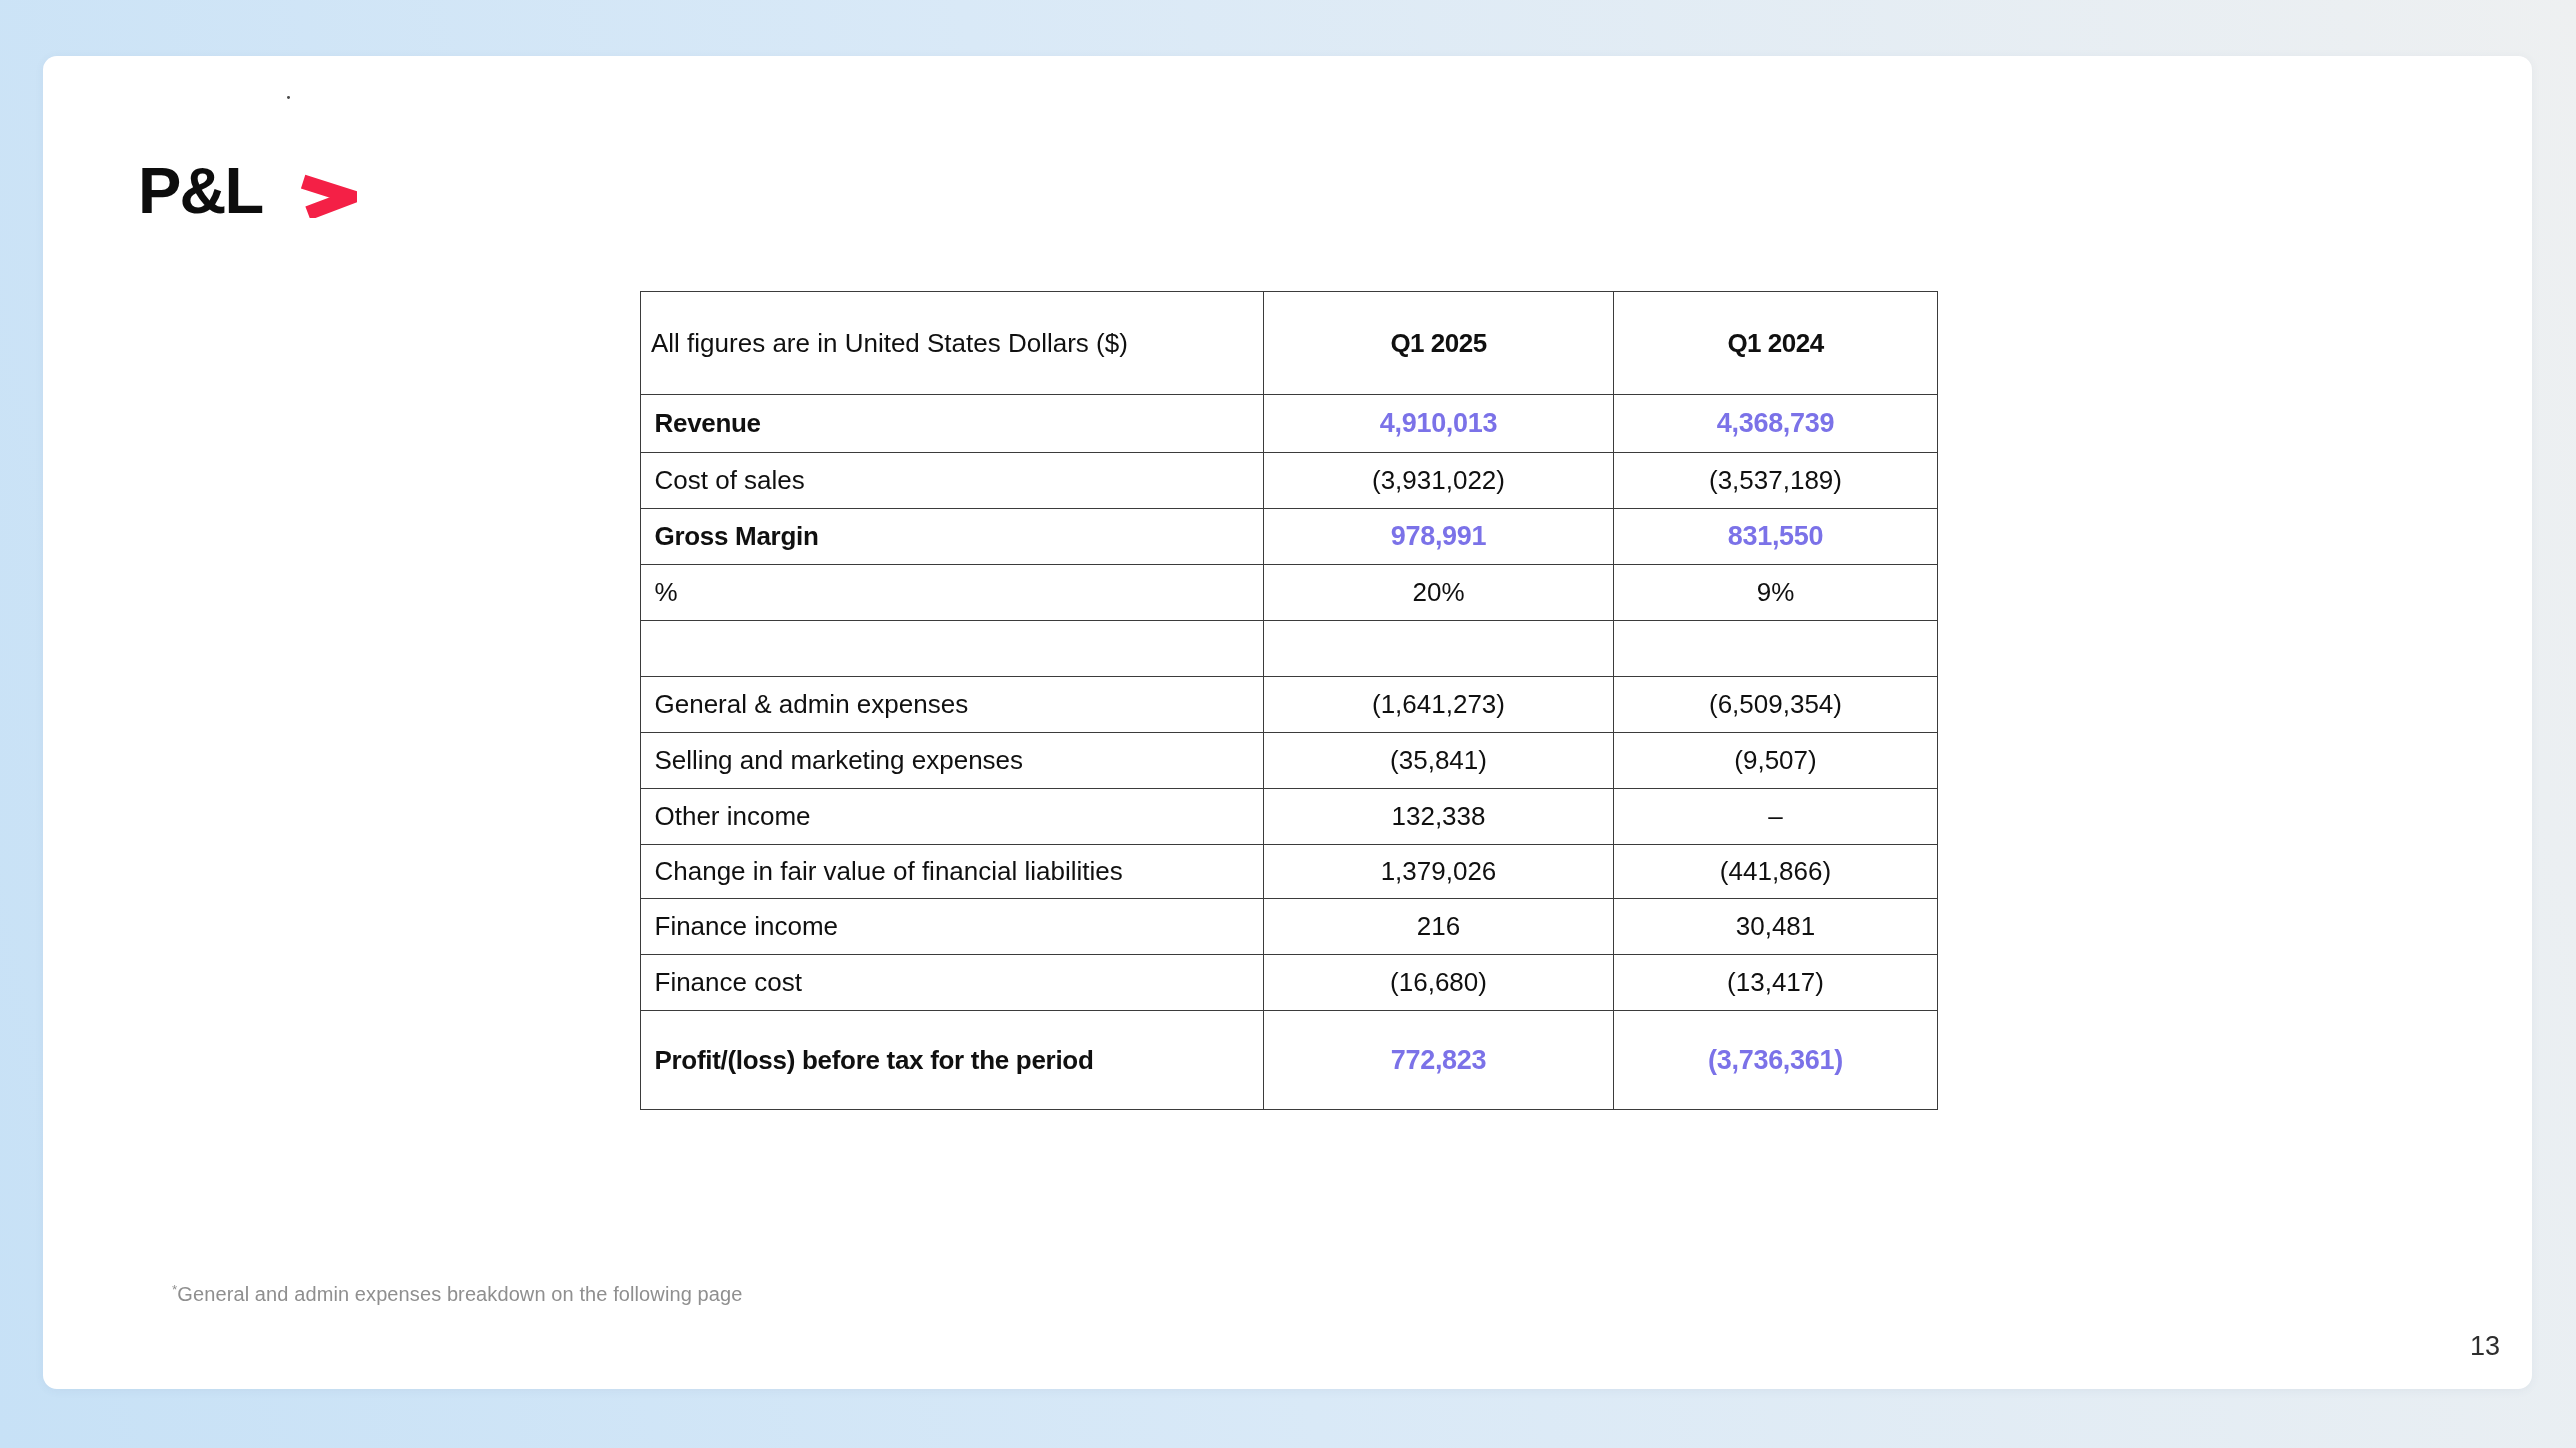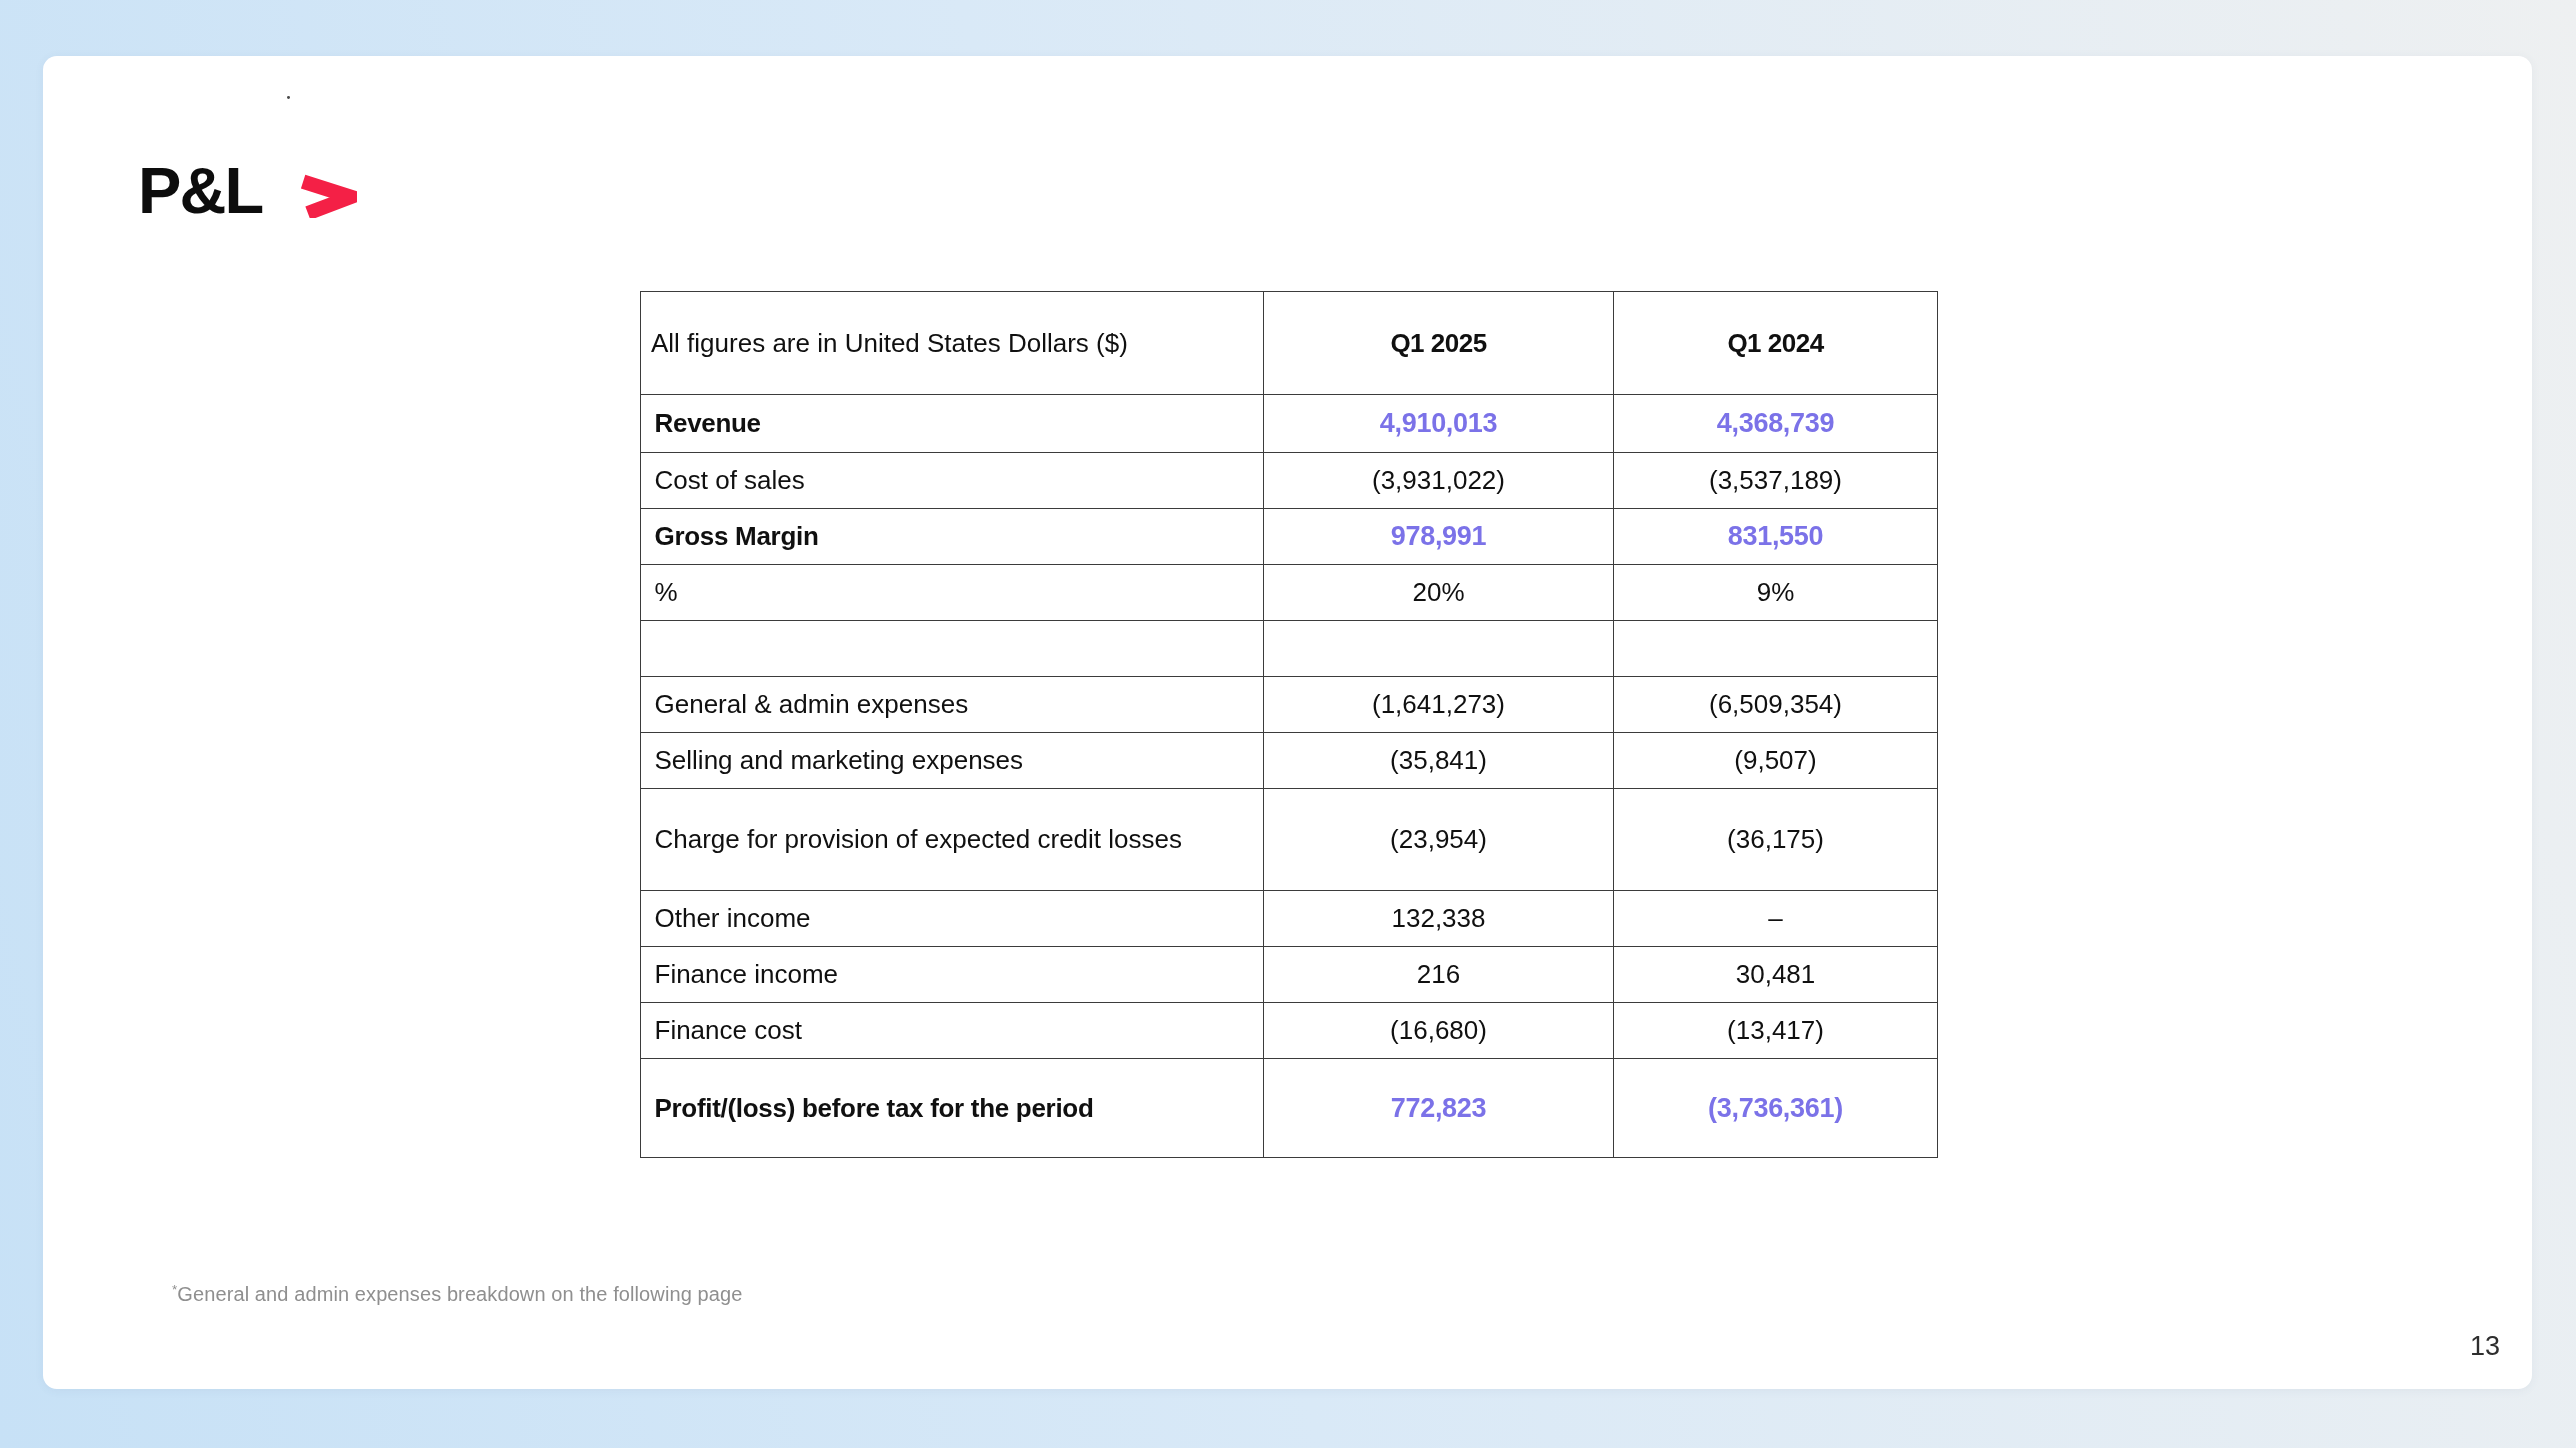--- a/index.html
+++ b/index.html
@@ -158,29 +158,29 @@
         <tr class="r-std">
           <td class="lbl"><span class="one-line">General &amp; admin expenses</span></td>
           <td class="val">(1,641,273)</td>
           <td class="val">(6,509,354)</td>
         </tr>
         <tr class="r-std">
           <td class="lbl"><span class="one-line">Selling and marketing expenses</span></td>
           <td class="val">(35,841)</td>
           <td class="val">(9,507)</td>
         </tr>
-        <tr class="r-tall">
-          <td class="lbl"><span class="wrap">Charge for provision of expected credit losses</span></td>
-          <td class="val">(23,954)</td>
-          <td class="val">(36,175)</td>
-        </tr>
         <tr class="r-std">
           <td class="lbl"><span class="one-line">Other income</span></td>
           <td class="val">132,338</td>
           <td class="val">–</td>
+        </tr>
+        <tr class="r-chg">
+          <td class="lbl"><span class="one-line">Change in fair value of financial liabilities</span></td>
+          <td class="val">1,379,026</td>
+          <td class="val">(441,866)</td>
         </tr>
         <tr class="r-std">
           <td class="lbl"><span class="one-line">Finance income</span></td>
           <td class="val">216</td>
           <td class="val">30,481</td>
         </tr>
         <tr class="r-std">
           <td class="lbl"><span class="one-line">Finance cost</span></td>
           <td class="val">(16,680)</td>
           <td class="val">(13,417)</td>

